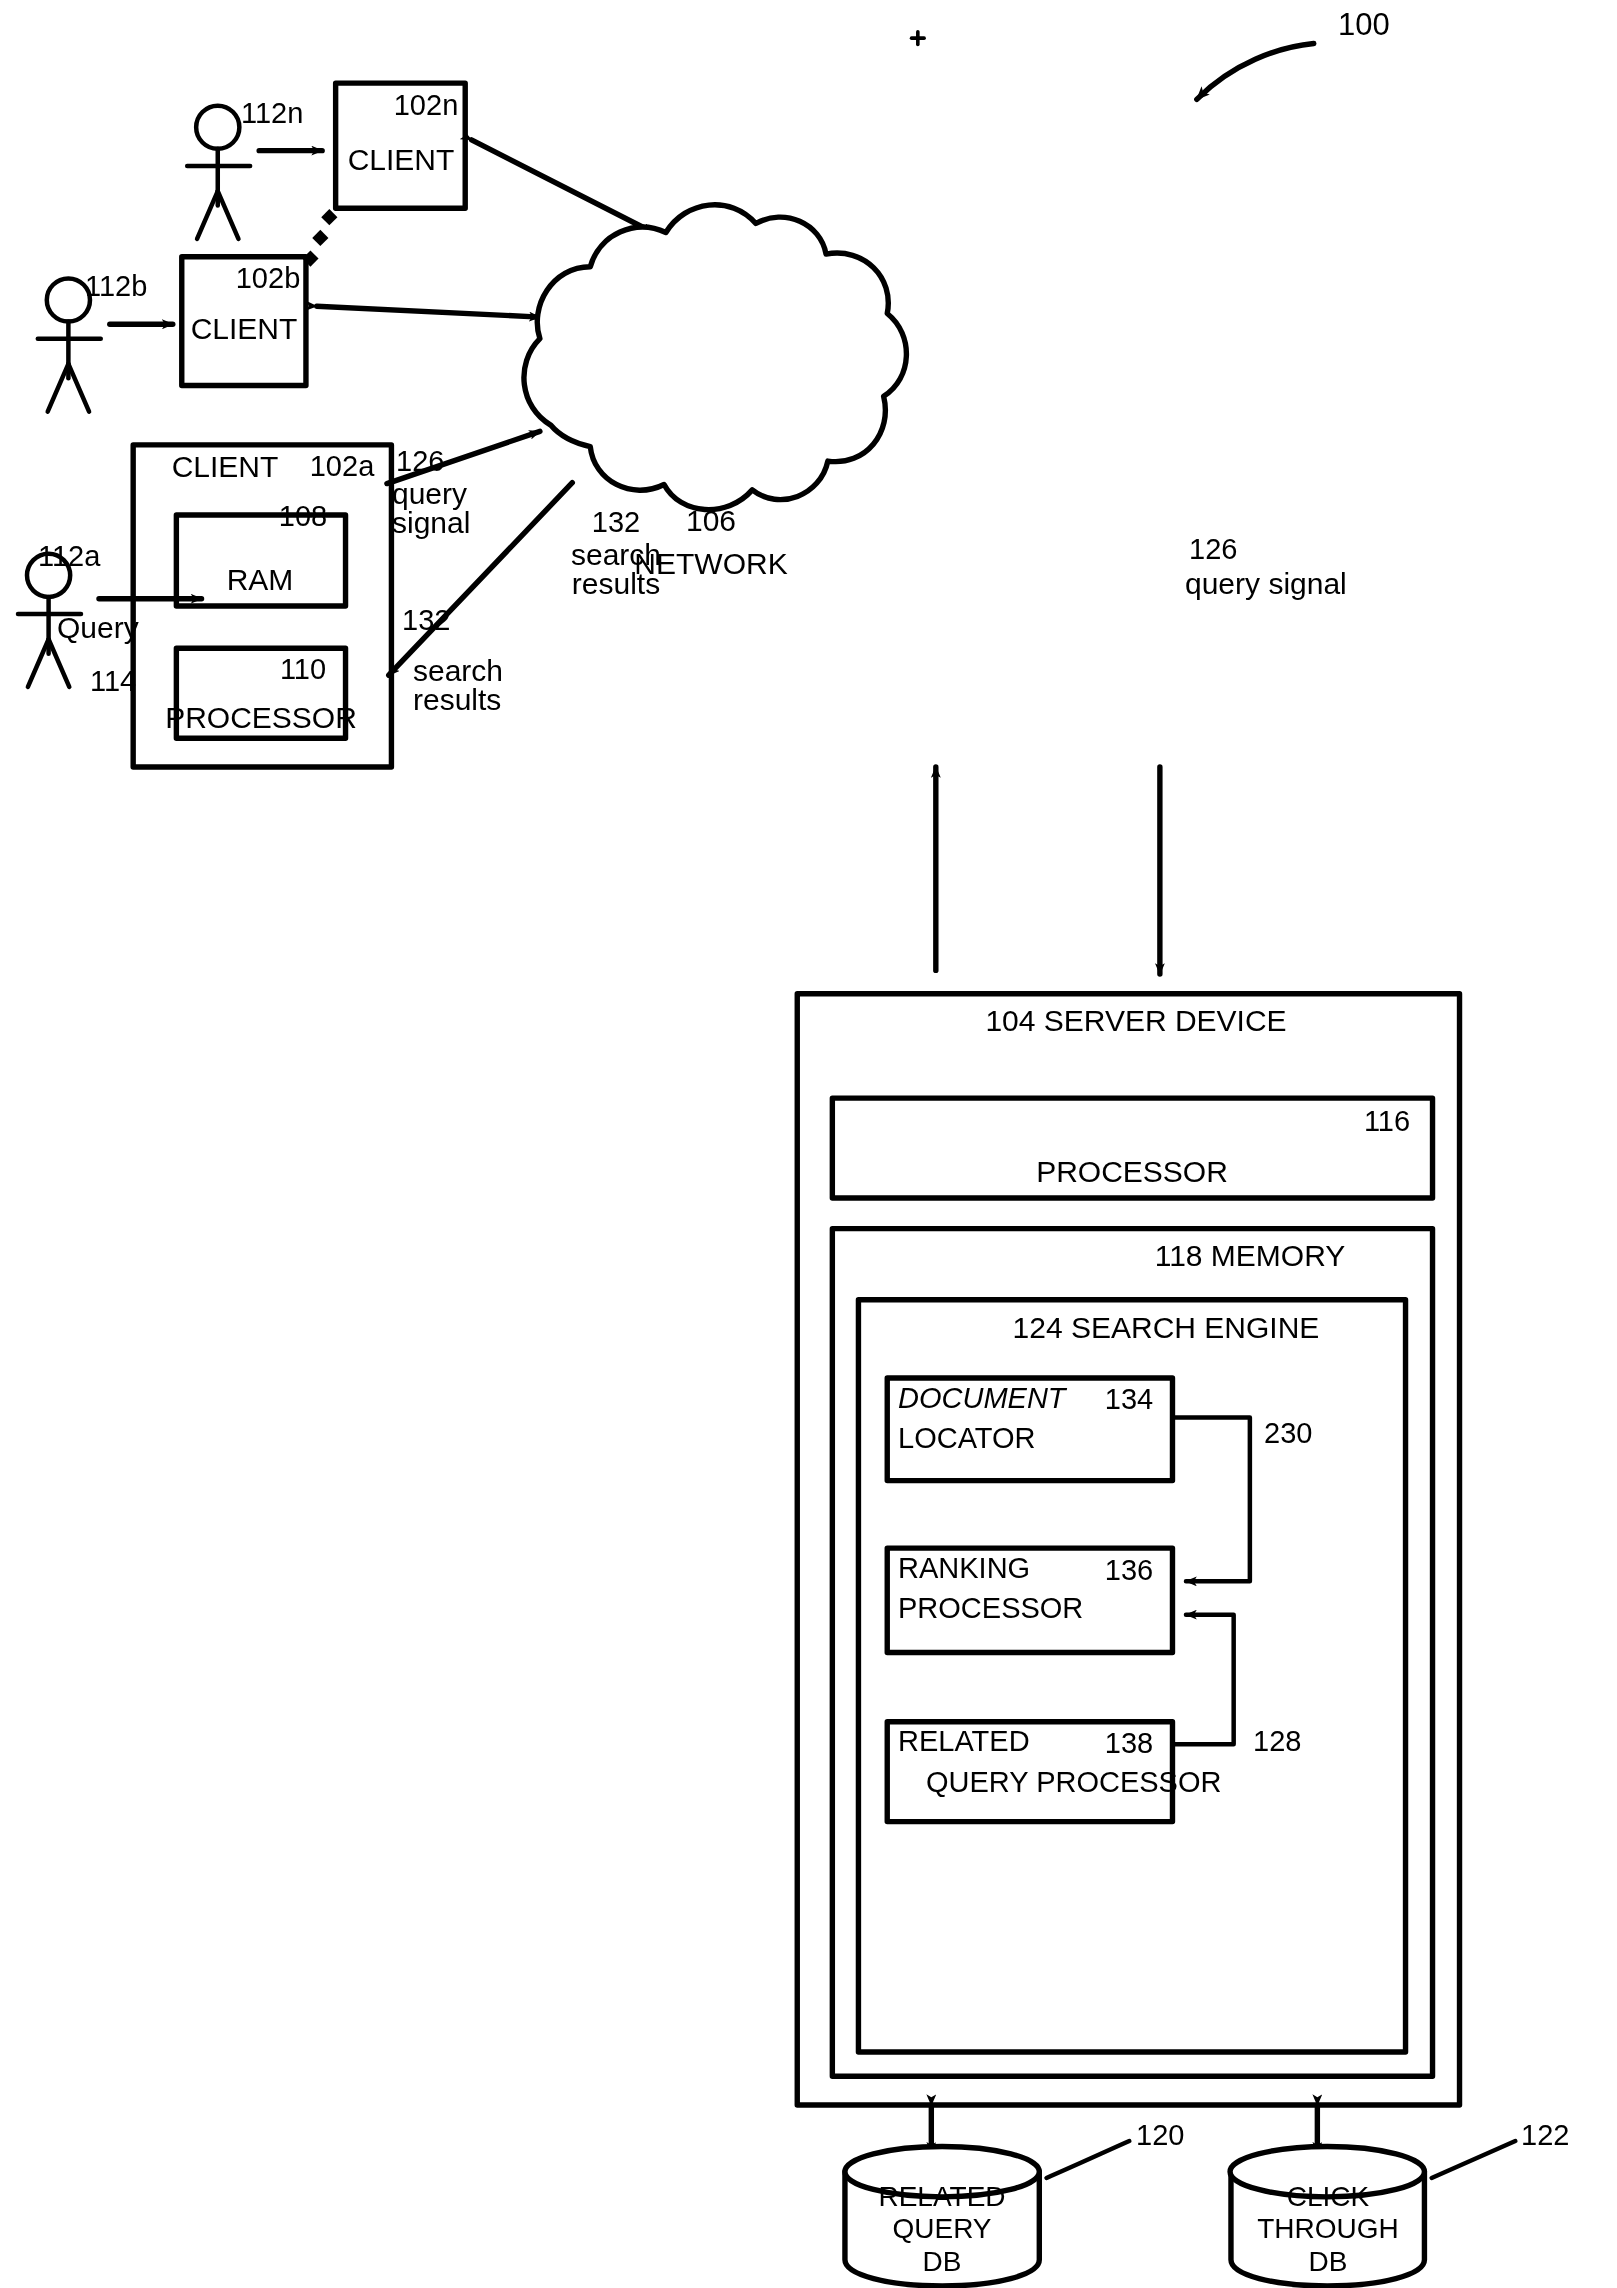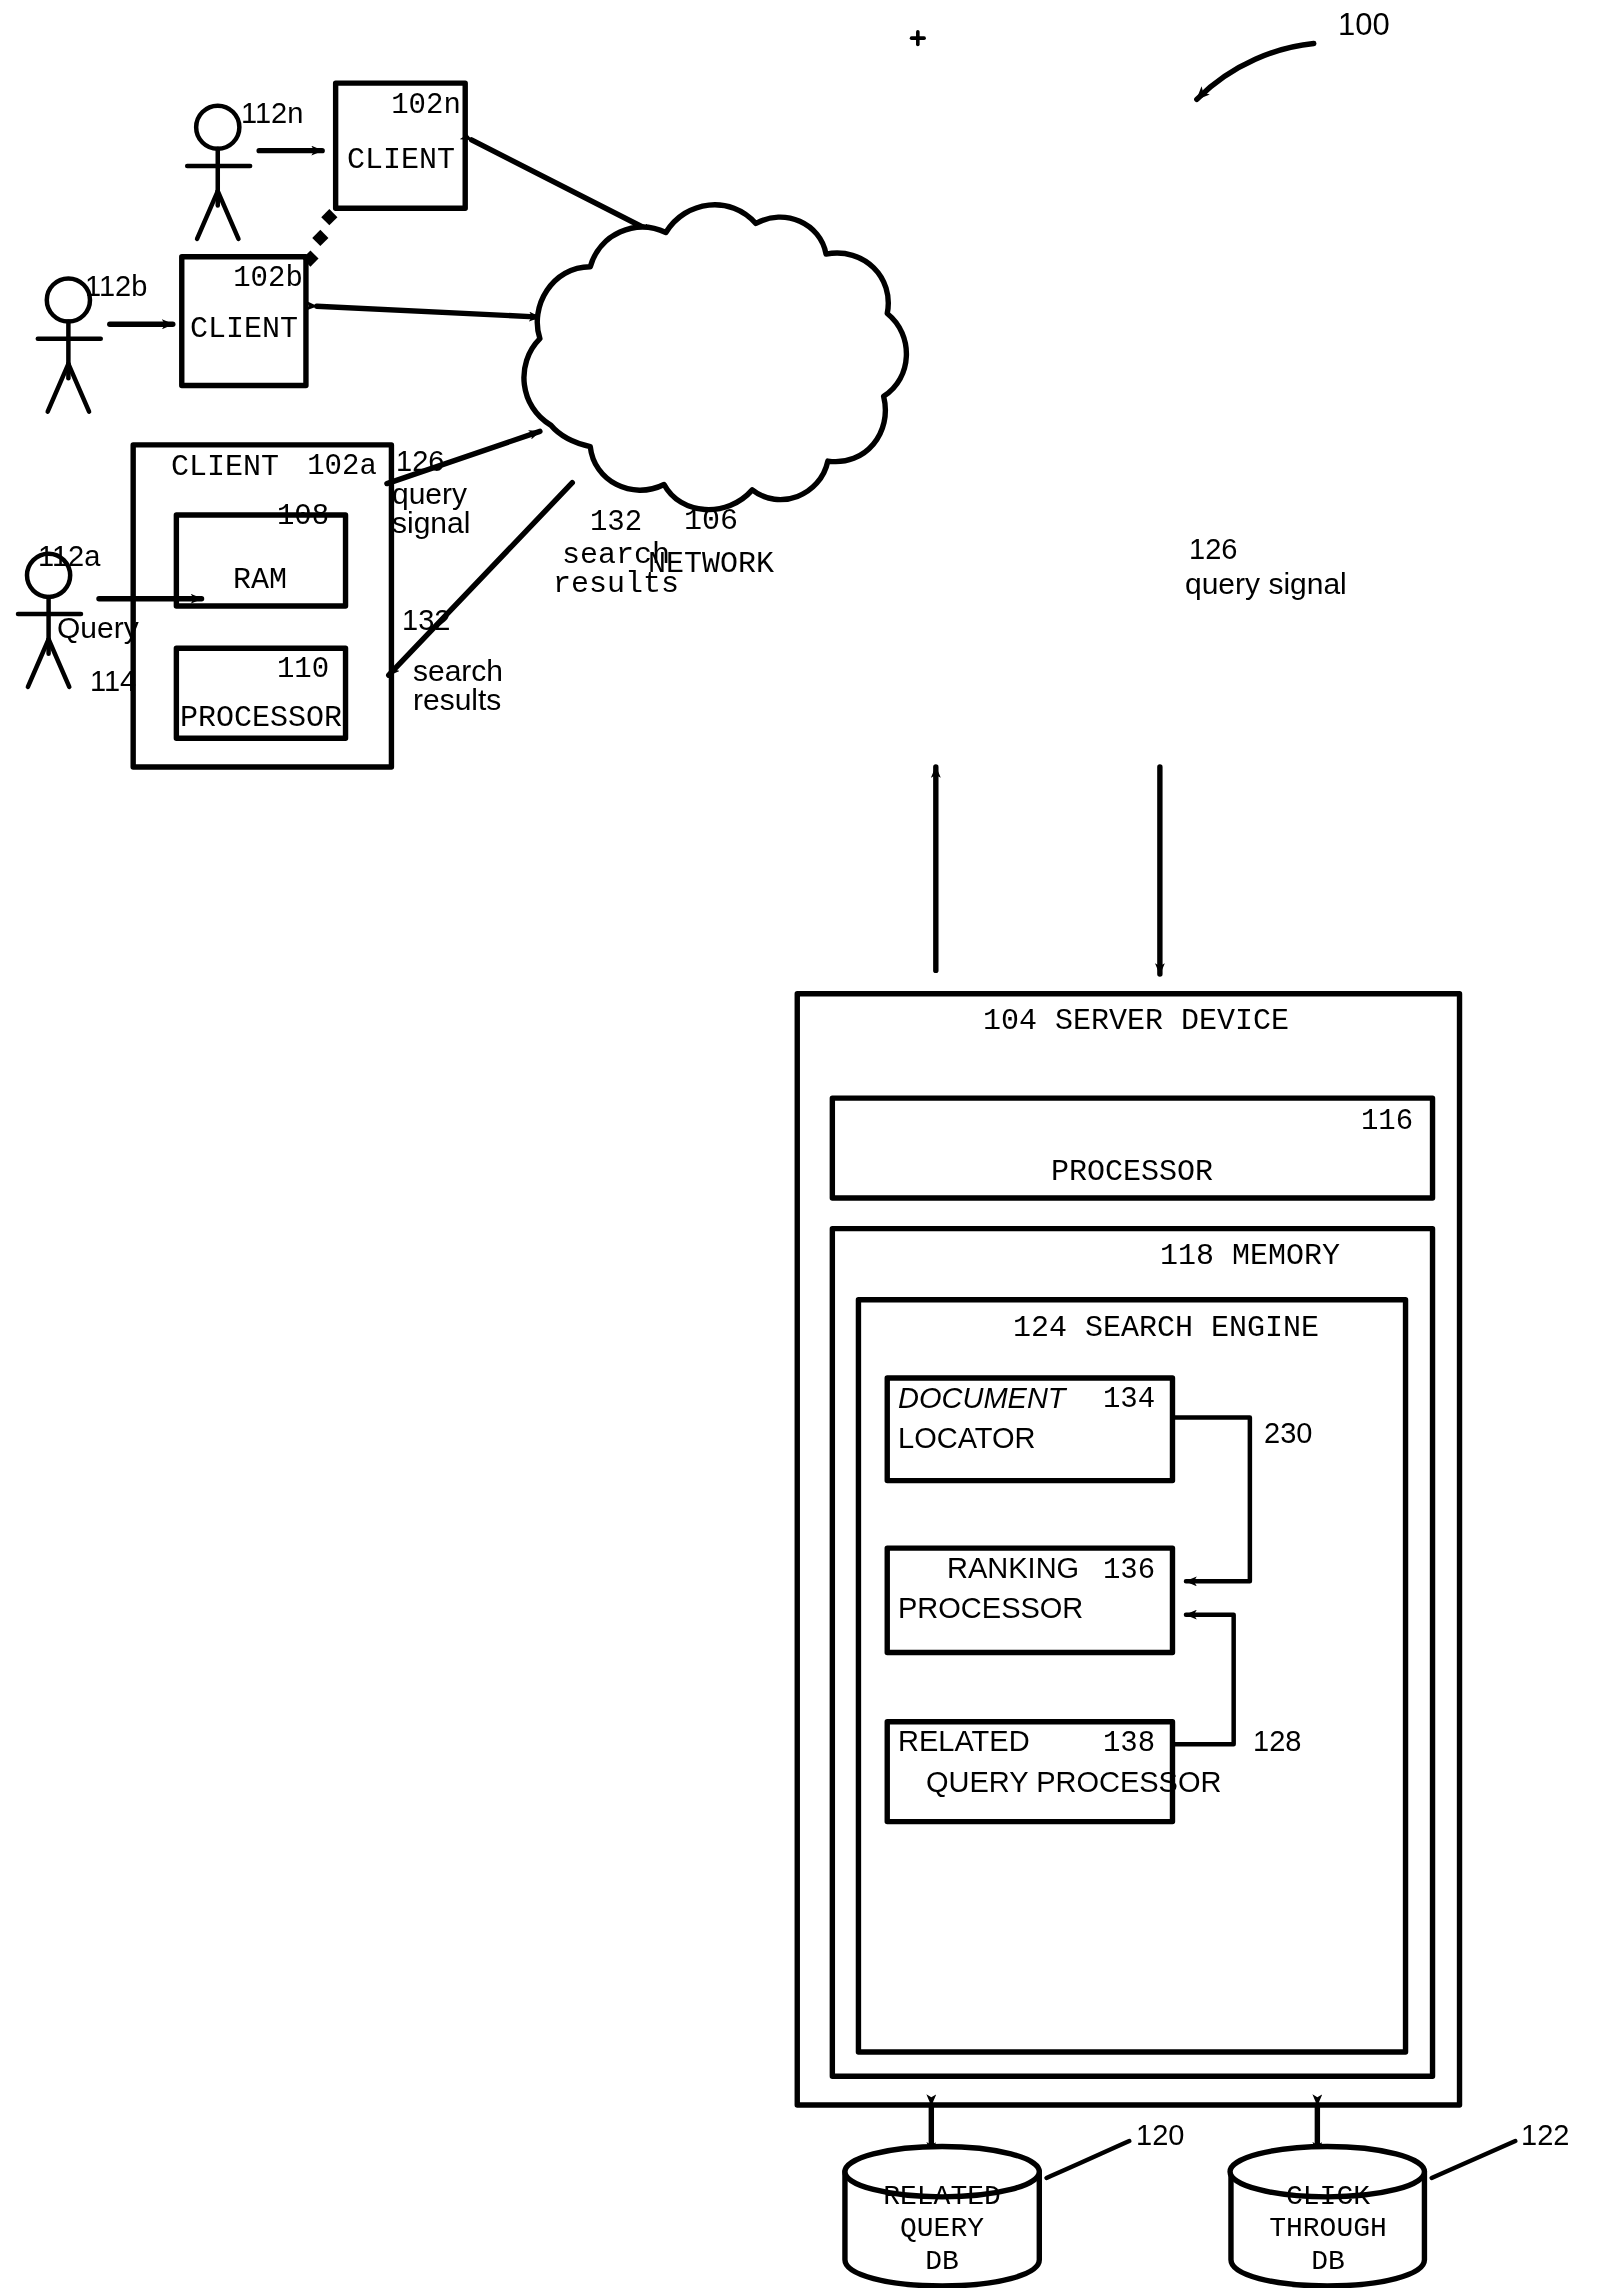--- a/index.html
+++ b/index.html
@@ -32,21 +32,21 @@
     position: absolute;
     white-space: pre;
     line-height: 1.16;
     color: #000;
     font-family: "Liberation Sans", sans-serif;
   }
   .t34 { font-size: 31px; }
   .t33 { font-size: 30px; }
   .t32 { font-size: 29px; }
   .t31 { font-size: 28px; }
-  .ctr { transform: translateX(-50%); font-family: Liberation Mono, monospace; }
+  .ctr { transform: translateX(-50%); }
 </style>
 </head>
 <body>
 
 <div id="figure-root">
 
   <svg id="figure-svg" viewBox="0 0 1797 2543">
     <defs>
       <marker id="ah" markerWidth="13" markerHeight="11" refX="12" refY="5.5" orient="auto" markerUnits="userSpaceOnUse">
         <path d="M0,0 L13,5.5 L0,11 L3.2,5.5 Z" fill="#000"></path>
@@ -207,21 +207,21 @@
   <div class="lbl t32 ctr" style="left:1387px; top:1105px;">116</div>
   <div class="lbl t33 ctr" style="left:1132px; top:1155px;">PROCESSOR</div>
   <div class="lbl t33 ctr" style="left:1250px; top:1239px;">118 MEMORY</div>
   <div class="lbl t33 ctr" style="left:1166px; top:1311px;">124 SEARCH ENGINE</div>
 
   <div class="lbl t32" style="left:898px; top:1382px;font-style:italic;">DOCUMENT</div>
   <div class="lbl t32" style="left:898px; top:1422px;">LOCATOR</div>
   <div class="lbl t32 ctr" style="left:1129px; top:1383px;">134</div>
   <div class="lbl t32" style="left:1264px; top:1417px;">230</div>
 
-  <div class="lbl t32" style="left:947px; top:1552px;">RANKING</div>
+  <div class="lbl t32" style="left:898px; top:1552px;">RANKING</div>
   <div class="lbl t32" style="left:898px; top:1592px;">PROCESSOR</div>
   <div class="lbl t32 ctr" style="left:1129px; top:1554px;">136</div>
 
   <div class="lbl t32" style="left:898px; top:1725px;">RELATED</div>
   <div class="lbl t32" style="left:898px; top:1766px;margin-left:28px;">QUERY PROCESSOR</div>
   <div class="lbl t32 ctr" style="left:1129px; top:1727px;">138</div>
   <div class="lbl t32" style="left:1253px; top:1725px;">128</div>
 
   <div class="lbl t31 ctr" style="left:942px; top:2181px;">RELATED</div>
   <div class="lbl t31 ctr" style="left:942px; top:2213px;">QUERY</div>

